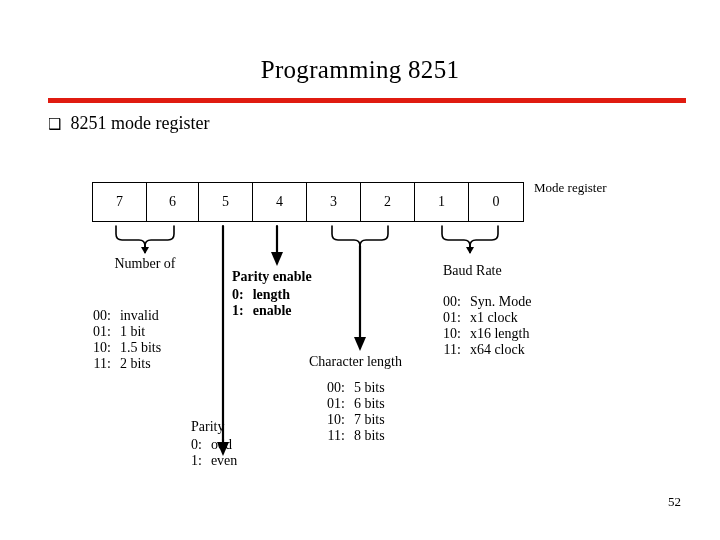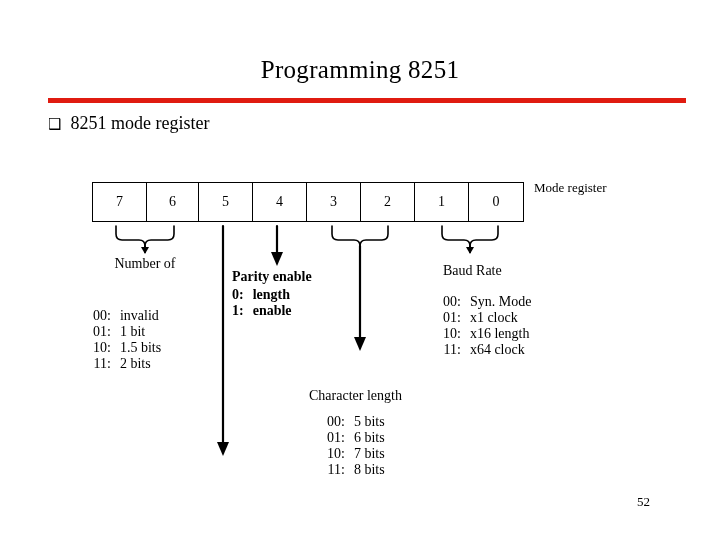--- a/index.html
+++ b/index.html
@@ -135,30 +135,30 @@
   #stopbits-block { left: 93px;  top: 256px; }
   #stopbits-block .ann-head { text-align: center; width: 104px; line-height: 16px; }
   #stopbits-list  { position: absolute; left: 0px; top: 52px; }
 
   #parityen-block { left: 232px; top: 269px; font-weight: bold; }
   #parityen-list  { margin-top: 2px; }
 
   #parity-block   { left: 191px; top: 419px; }
   #parity-list    { margin-top: 2px; }
 
-  #charlen-block  { left: 309px; top: 354px; margin-top: 34px; }
+  #charlen-block  { left: 309px; top: 354px; }
   #charlen-list   { position: absolute; left: 18px; top: 26px; }
 
   #baud-block     { left: 443px; top: 263px; }
   #baud-list      { position: absolute; left: 0px; top: 31px; }
 
   
   .page-number {
     position: absolute;
-    left: 637px;
+    left: 668px;
     top: 494px;
     font-size: 13px;
     font-family: "Liberation Serif", serif;
   }
 </style>
 </head>
 <body>
 
 <div class="slide">
 
@@ -240,20 +240,33 @@
         <span class="kv-key">0:</span>
         <span class="kv-val">length</span>
       </div>
       <div class="kv-row">
         <span class="kv-key">1:</span>
         <span class="kv-val">enable</span>
       </div>
     </div>
   </div>
 
+  <div class="ann" id="parity-block">
+    <div class="ann-head">Parity</div>
+    <div class="kv-list" id="parity-list">
+      <div class="kv-row">
+        <span class="kv-key">0:</span>
+        <span class="kv-val">odd</span>
+      </div>
+      <div class="kv-row">
+        <span class="kv-key">1:</span>
+        <span class="kv-val">even</span>
+      </div>
+    </div>
+  </div>
 
   <div class="ann" id="charlen-block">
     <div class="ann-head">Character length</div>
     <div class="kv-list" id="charlen-list">
       <div class="kv-row">
         <span class="kv-key">00:</span>
         <span class="kv-val">5 bits</span>
       </div>
       <div class="kv-row">
         <span class="kv-key">01:</span>

